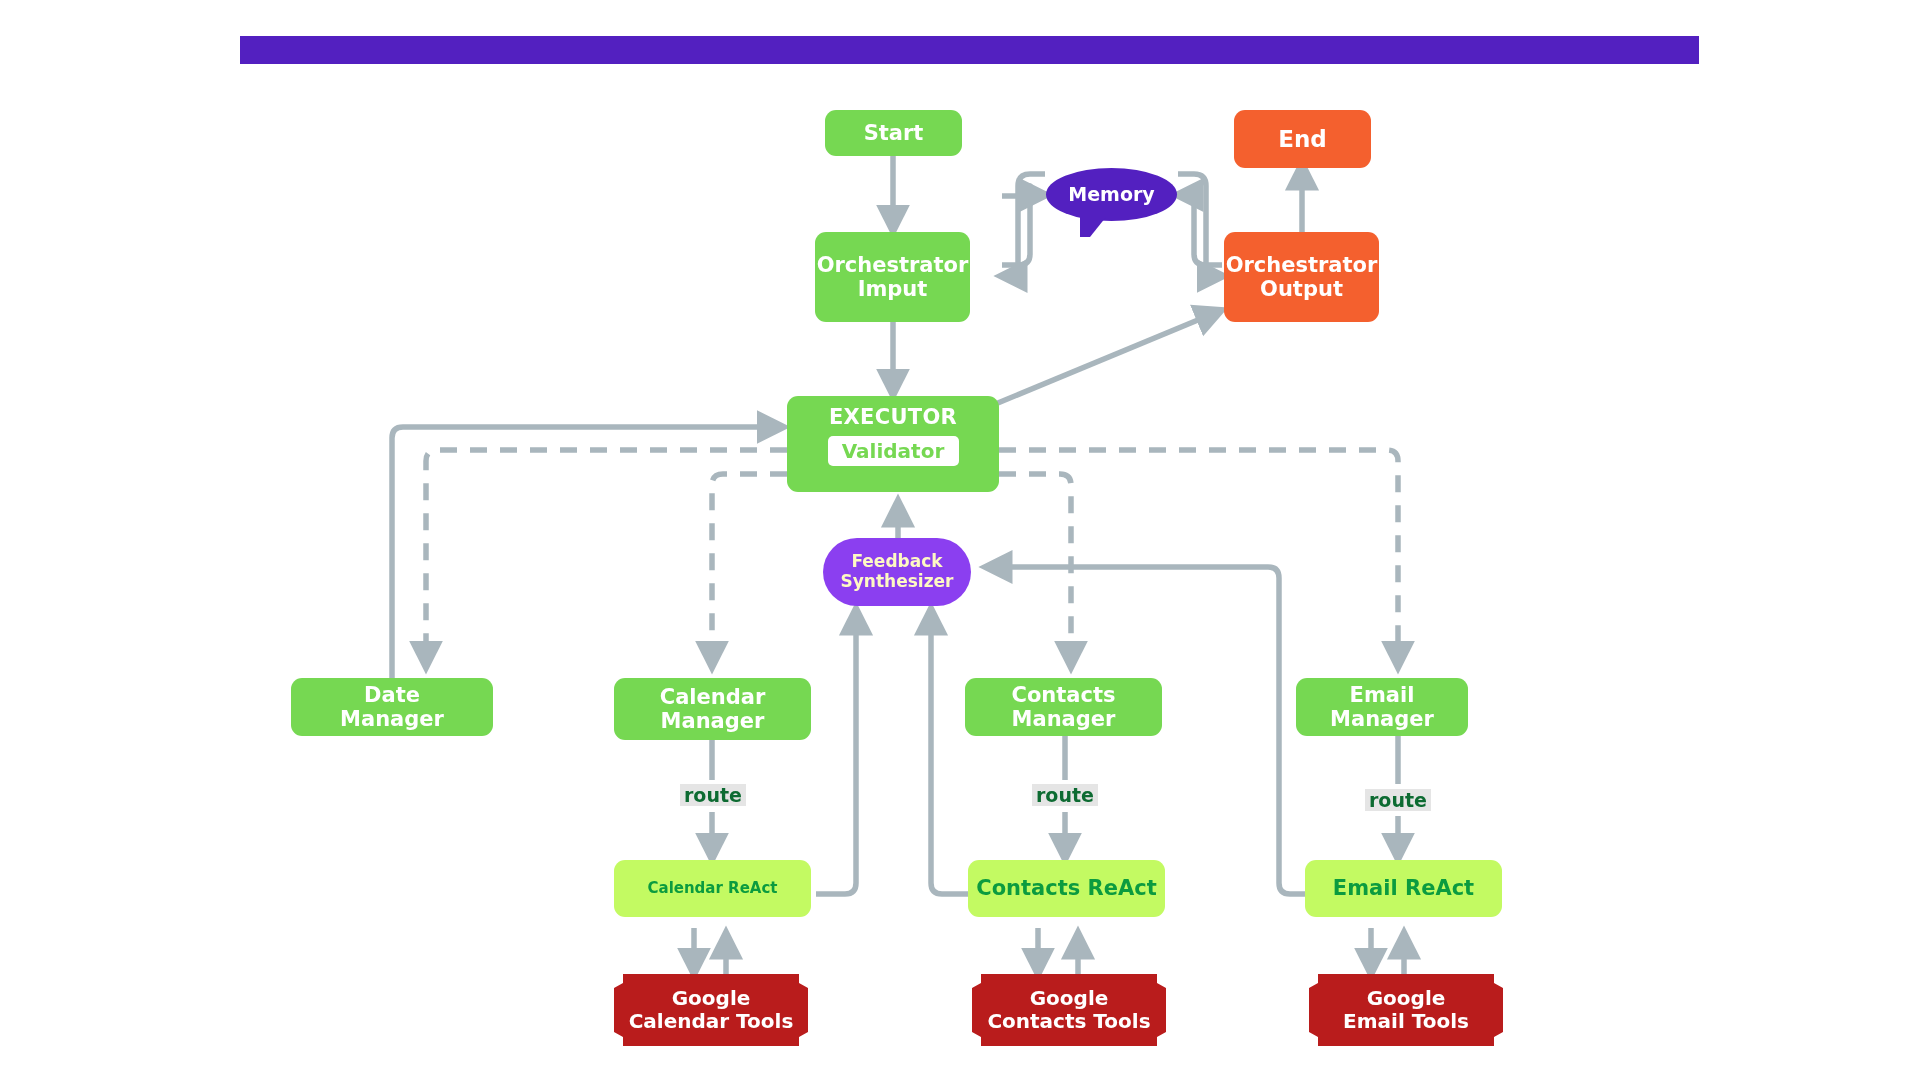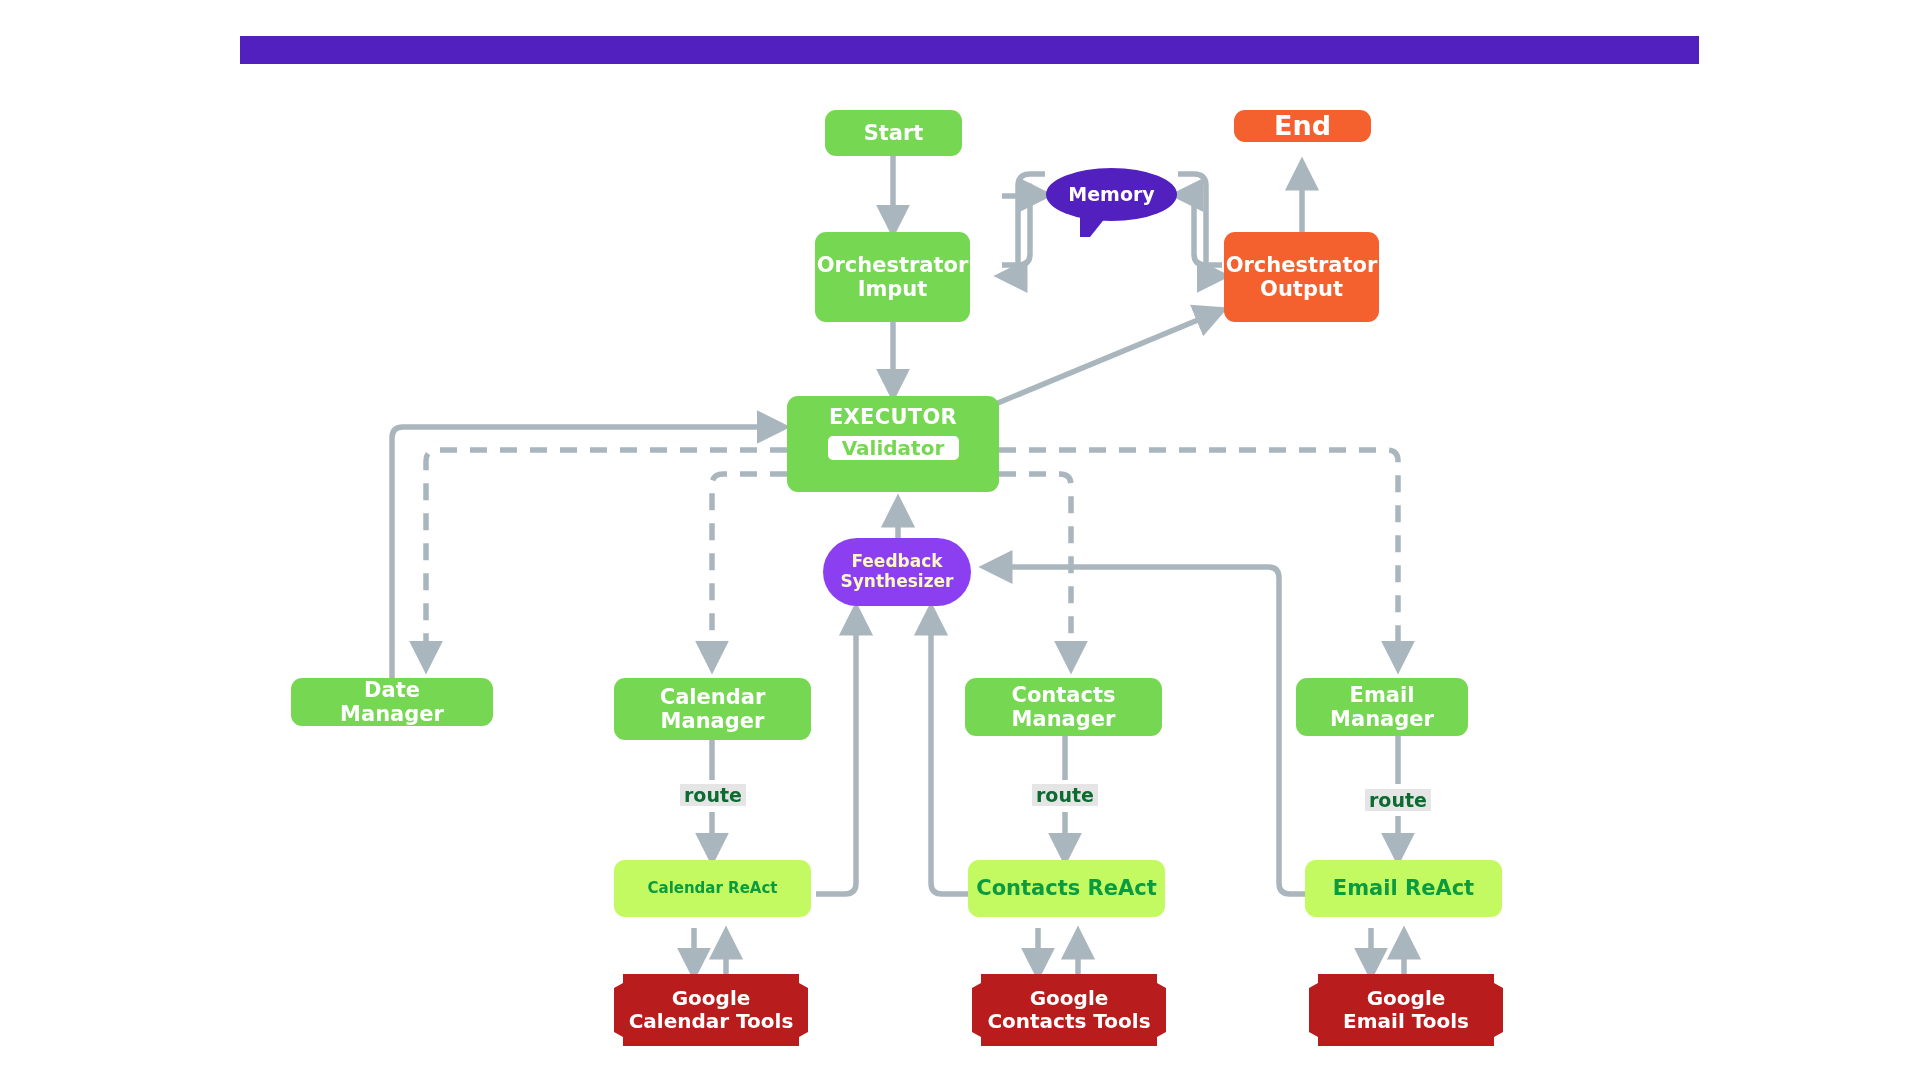--- a/index.html
+++ b/index.html
@@ -107,21 +107,21 @@
     letter-spacing: 0.3px;
   }
   .validator {
     margin-top: 7px;
     background: #ffffff;
     color: #76d852;
     border-radius: 5px;
     font-size: 20px;
     font-weight: bold;
     width: 131px;
-    height: 24px;
+    height: 30px;
     display: flex;
     align-items: center;
     justify-content: center;
   }
   .edge-label {
     position: absolute;
     color: #0d6b32;
     font-weight: bold;
     font-size: 19px;
     font-family: "DejaVu Sans", "Liberation Sans", sans-serif;
@@ -202,21 +202,21 @@
       <path d="M1371,928 L1371,975" marker-end="url(#ah)"></path>
       <path d="M1404,978 L1404,932" marker-end="url(#ah)"></path>
 
     </g>
   </svg>
 
   <div class="node n-green" style="left:825px; top:110px; width:137px; height:46px; font-size:21px;">
     <span class="ln">Start</span>
   </div>
 
-  <div class="node n-orange" style="left:1234px; top:110px; width:137px; height:32px; font-size:27px;">
+  <div class="node n-orange" style="left:1234px; top:110px; width:137px; height:58px; font-size:23px;">
     <span class="ln">End</span>
   </div>
 
   <div class="node n-bubble" style="left:1046px; top:168px; width:131px; height:53px; font-size:19px;">
     <span class="ln">Memory</span>
   </div>
 
   <div class="node n-green" style="left:815px; top:232px; width:155px; height:90px; font-size:21px;">
     <span class="ln">Orchestrator</span>
     <span class="ln">Imput</span>
@@ -232,21 +232,21 @@
     <div class="validator">
       <span class="ln">Validator</span>
     </div>
   </div>
 
   <div class="node n-pill" style="left:823px; top:538px; width:148px; height:68px; font-size:17px;">
     <span class="ln">Feedback</span>
     <span class="ln">Synthesizer</span>
   </div>
 
-  <div class="node n-green" style="left:291px; top:678px; width:202px; height:48px; font-size:21px;text-align:right;">
+  <div class="node n-green" style="left:291px; top:678px; width:202px; height:58px; font-size:21px;text-align:right;">
     <span class="ln">Date</span>
     <span class="ln">Manager</span>
   </div>
 
   <div class="node n-green" style="left:614px; top:678px; width:197px; height:62px; font-size:21px;">
     <span class="ln">Calendar</span>
     <span class="ln">Manager</span>
   </div>
 
   <div class="node n-green" style="left:965px; top:678px; width:197px; height:58px; font-size:21px;">

